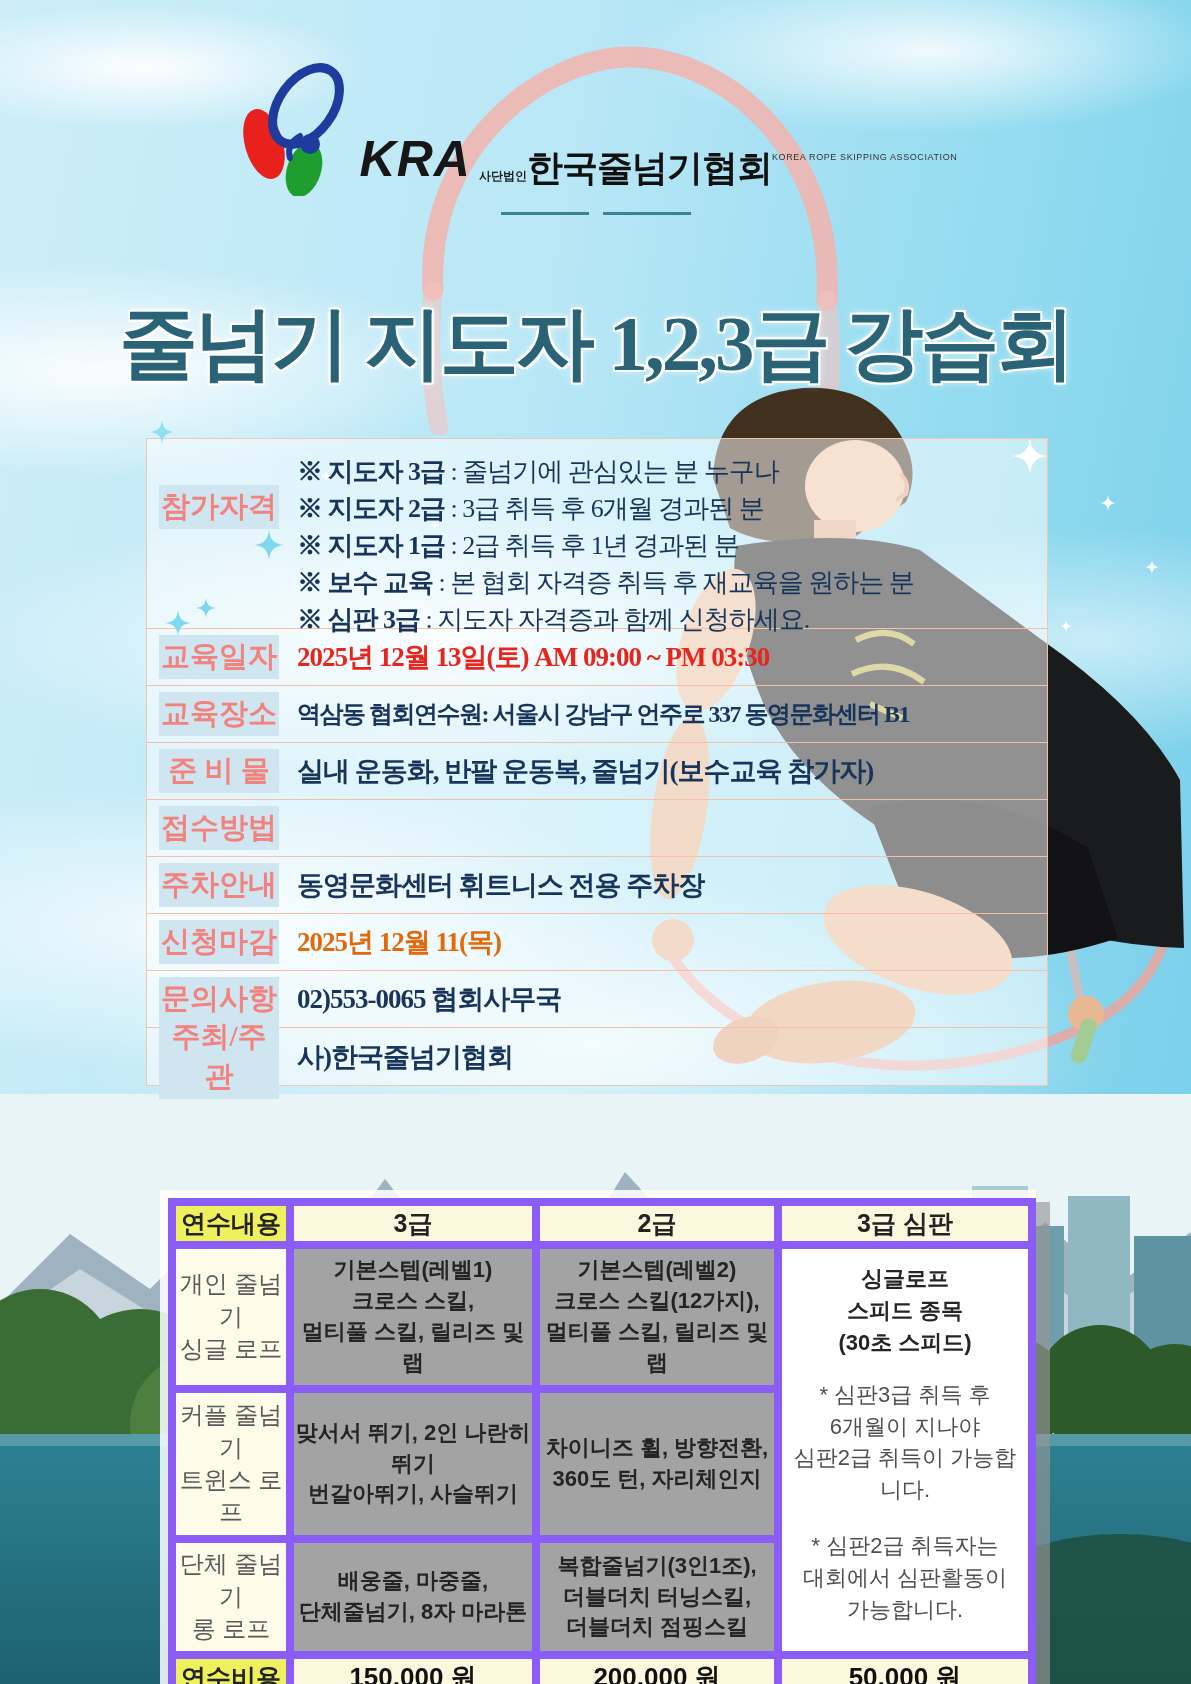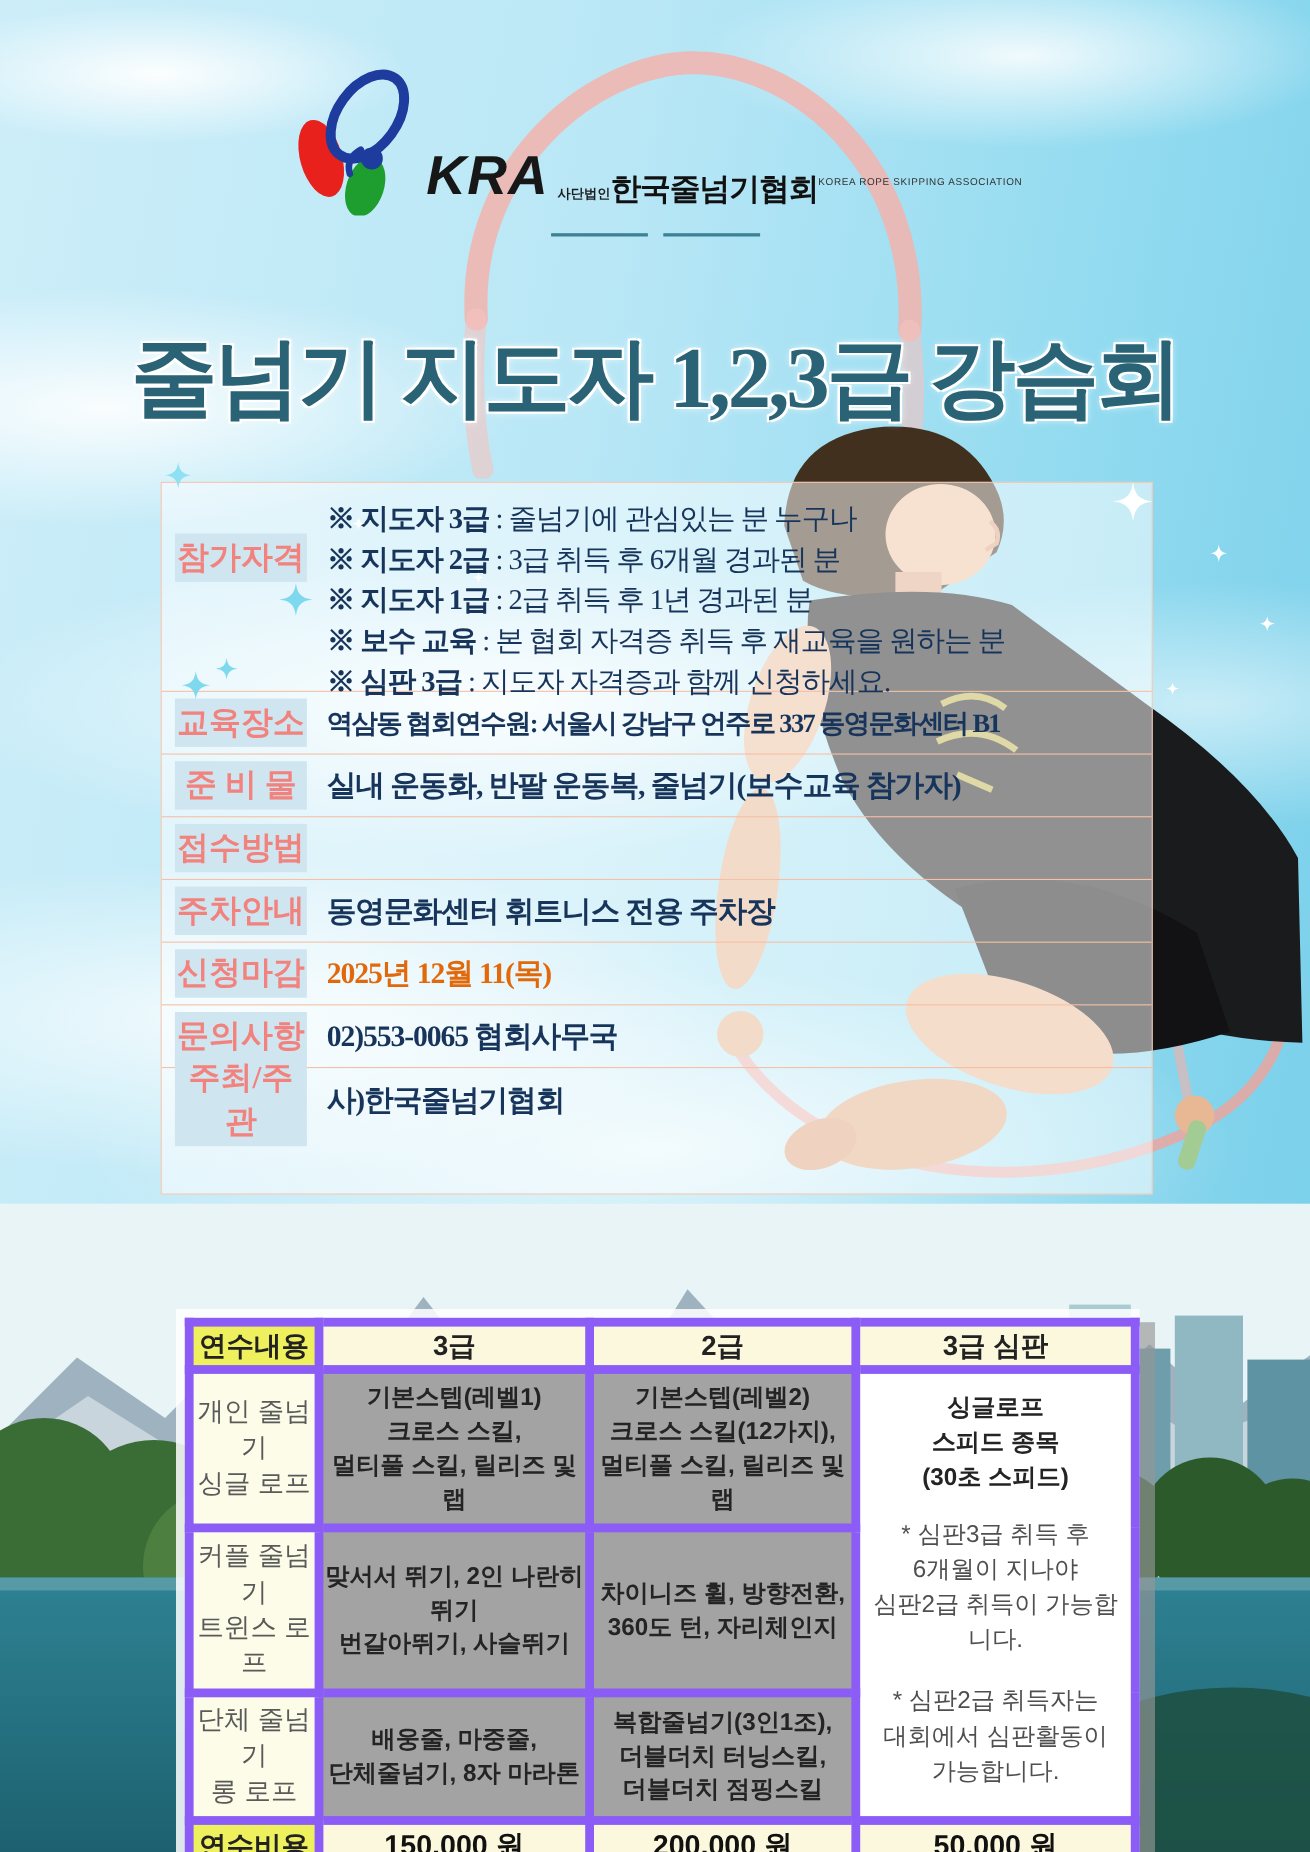--- a/index.html
+++ b/index.html
@@ -24,21 +24,21 @@
   .rope-top{position:absolute;left:395px;top:35px;z-index:1;}
   
   .person{position:absolute;left:618px;top:378px;z-index:2;}
   
   .scenery{position:absolute;left:0;top:1094px;z-index:3;}
   
   .logo{position:absolute;top:58px;left:0;width:100%;display:flex;justify-content:center;align-items:flex-end;gap:8px;z-index:5;}
   .logo .kra{font-family:"Liberation Sans",sans-serif;font-style:italic;font-weight:900;font-size:50px;color:#171717;letter-spacing:1px;line-height:.9;transform:translateY(-14px);}
   .logo .txt{display:flex;flex-direction:row;align-items:flex-start;transform:translateY(-10px);}
   .logo .org-type{align-self:flex-end;font-family:"Liberation Sans",sans-serif;font-size:12px;color:#1d1d1d;font-weight:bold;margin-bottom:1px;}
-  .logo .org-name{font-family:Liberation Sans, sans-serif;font-weight:900;font-size:28px;color:#111;letter-spacing:-1px;line-height:1;}
+  .logo .org-name{font-family:Liberation Serif, serif;font-weight:900;font-size:36px;color:#111;letter-spacing:-1px;line-height:1;}
   .logo .org-en{font-family:"Liberation Sans",sans-serif;font-size:9px;color:#333;letter-spacing:.6px;margin-top:2px;}
   
   .tagline{position:absolute;top:212px;left:0;width:100%;display:flex;align-items:center;justify-content:center;gap:14px;z-index:5;}
   .tagline .bar{width:88px;height:3px;background:#3d8194;}
   .tagline .tl-text{font-size:36px;font-weight:bold;color:#3d8194;letter-spacing:-1px;}
   
   .main-title{
     position:absolute;top:291px;left:0;width:100%;text-align:center;z-index:5;
     font-size:79px;font-weight:900;color:#2a6375;letter-spacing:-3px;
     text-shadow:2px 2px 0 #fff,-2px 2px 0 #fff,2px -2px 0 #fff,-2px -2px 0 #fff,0 0 8px rgba(255,255,255,.9);
@@ -202,20 +202,24 @@
       <div class="ilabel">참가자격</div>
       <div class="qual-list">
         <div class="qual-line"><b>※ 지도자 3급</b><span> : 줄넘기에 관심있는 분 누구나</span></div>
         <div class="qual-line"><b>※ 지도자 2급</b><span> : 3급 취득 후 6개월 경과된 분</span></div>
         <div class="qual-line"><b>※ 지도자 1급</b><span> : 2급 취득 후 1년 경과된 분</span></div>
         <div class="qual-line"><b>※ 보수 교육</b><span> : 본 협회 자격증 취득 후 재교육을 원하는 분</span></div>
         <div class="qual-line"><b>※ 심판 3급</b><span> : 지도자 자격증과 함께 신청하세요.</span></div>
       </div>
     </div>
     <div class="info-row h">
+      <div class="ilabel">교육일자</div>
+      <div class="ival red">2025년 12월 13일(토) AM 09:00 ~ PM 03:30</div>
+    </div>
+    <div class="info-row h">
       <div class="ilabel">교육장소</div>
       <div class="ival tight">역삼동 협회연수원: 서울시 강남구 언주로 337 동영문화센터 B1</div>
     </div>
     <div class="info-row h">
       <div class="ilabel">준 비 물</div>
       <div class="ival">실내 운동화, 반팔 운동복, 줄넘기(보수교육 참가자)</div>
     </div>
     <div class="info-row h">
       <div class="ilabel">접수방법</div>
     </div>

